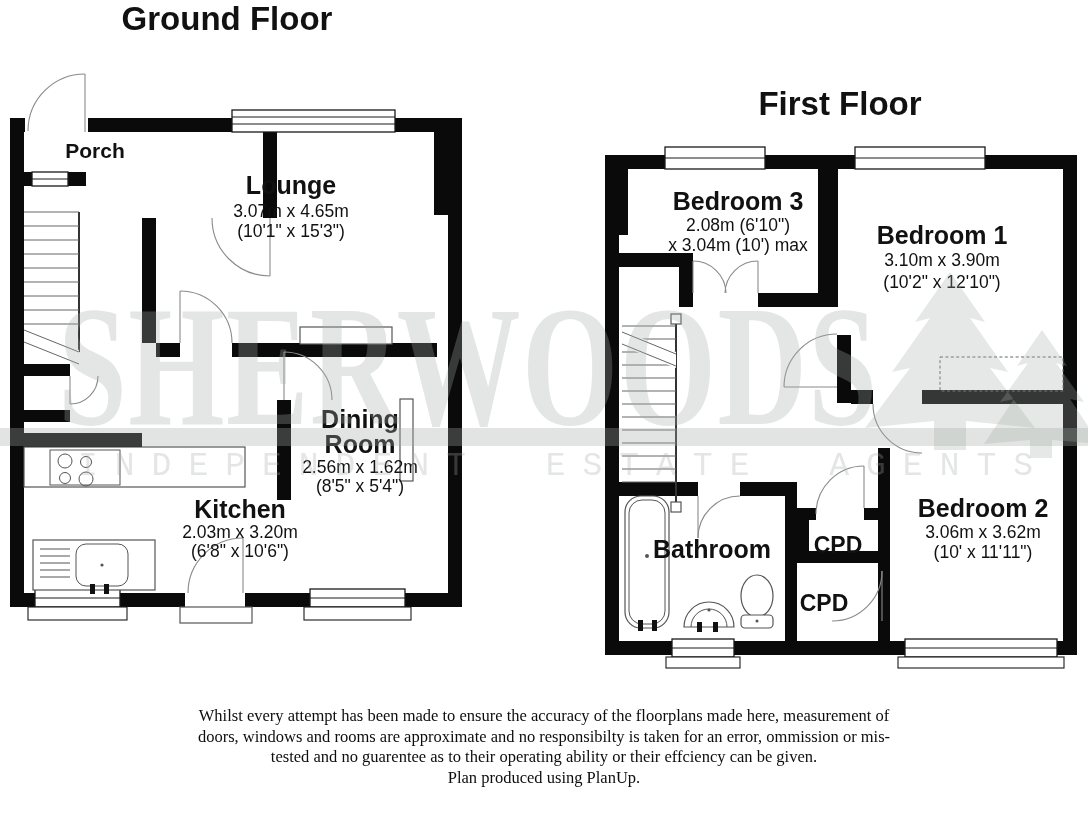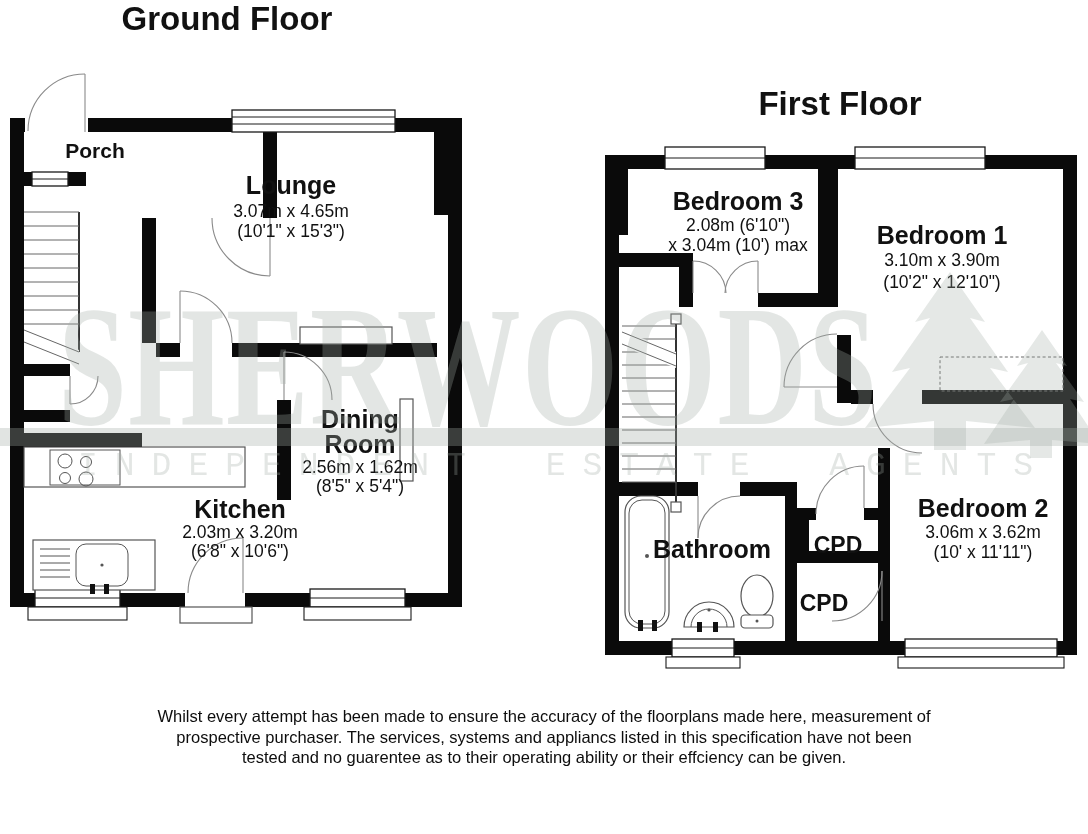--- a/index.html
+++ b/index.html
@@ -28,21 +28,21 @@
            background:rgba(162,172,164,0.32);z-index:3;pointer-events:none;}
   #wm-brand{position:absolute;left:58px;top:280px;z-index:3;pointer-events:none;
             font-family:"Liberation Serif",serif;font-weight:700;font-size:172px;line-height:1;
             color:rgba(162,172,164,0.30);letter-spacing:2px;white-space:nowrap;
             transform:scaleX(0.72);transform-origin:left top;}
   #wm-tagline{position:absolute;left:78px;top:450px;z-index:3;pointer-events:none;
             font-family:Liberation Mono, monospace;font-weight:400;font-size:33px;line-height:1;
             color:rgba(162,172,164,0.30);letter-spacing:17px;word-spacing:26px;white-space:nowrap;}
   #wm-trees{position:absolute;left:0;top:0;z-index:3;pointer-events:none;}
   #disclaimer{position:absolute;left:0;top:706px;width:1088px;z-index:2;text-align:center;
-            font-size:16.5px;line-height:20.6px;color:#0d0d0d;}
+            font-size:16.5px;line-height:20.6px;color:#0d0d0d;font-family:Liberation Serif, serif;}
 </style>
 </head>
 <body>
 
 <div id="canvas">
 
   <svg id="plan-svg" width="1088" height="834" viewBox="0 0 1088 834">
 
     <g>
 
@@ -279,17 +279,18 @@
   <div id="wm-band"></div>
   <div id="wm-brand">SHERWOODS</div>
   <div id="wm-tagline">INDEPENDENT ESTATE AGENTS</div>
   <svg id="wm-trees" width="1088" height="834" viewBox="0 0 1088 834">
     <path fill="rgba(162,172,164,0.28)" d="M950,272 L985,322 L970,318 L1008,372 L990,368 L1035,428 L966,421 L966,450 L934,450 L934,421 L865,428 L910,368 L892,372 L930,318 L915,322 Z"></path>
     <path fill="rgba(162,172,164,0.28)" d="M1042,330 L1067,366 L1056,363 L1084,402 L1070,399 L1100,444 L1052,440 L1052,458 L1030,458 L1030,440 L984,444 L1014,399 L1000,402 L1028,363 L1017,366 Z"></path>
   </svg>
 
   <div id="disclaimer">
     <div>Whilst every attempt has been made to ensure the accuracy of the floorplans made here, measurement of</div>
-    <div>prospective purchaser. The services, systems and appliancs listed in this specification have not been</div>
+    <div>doors, windows and rooms are approximate and no responsibilty is taken for an error, ommission or mis-</div>
     <div>tested and no guarentee as to their operating ability or their effciency can be given.</div>
+    <div>Plan produced using PlanUp.</div>
   </div>
 
 </div>
 
 </body></html>

